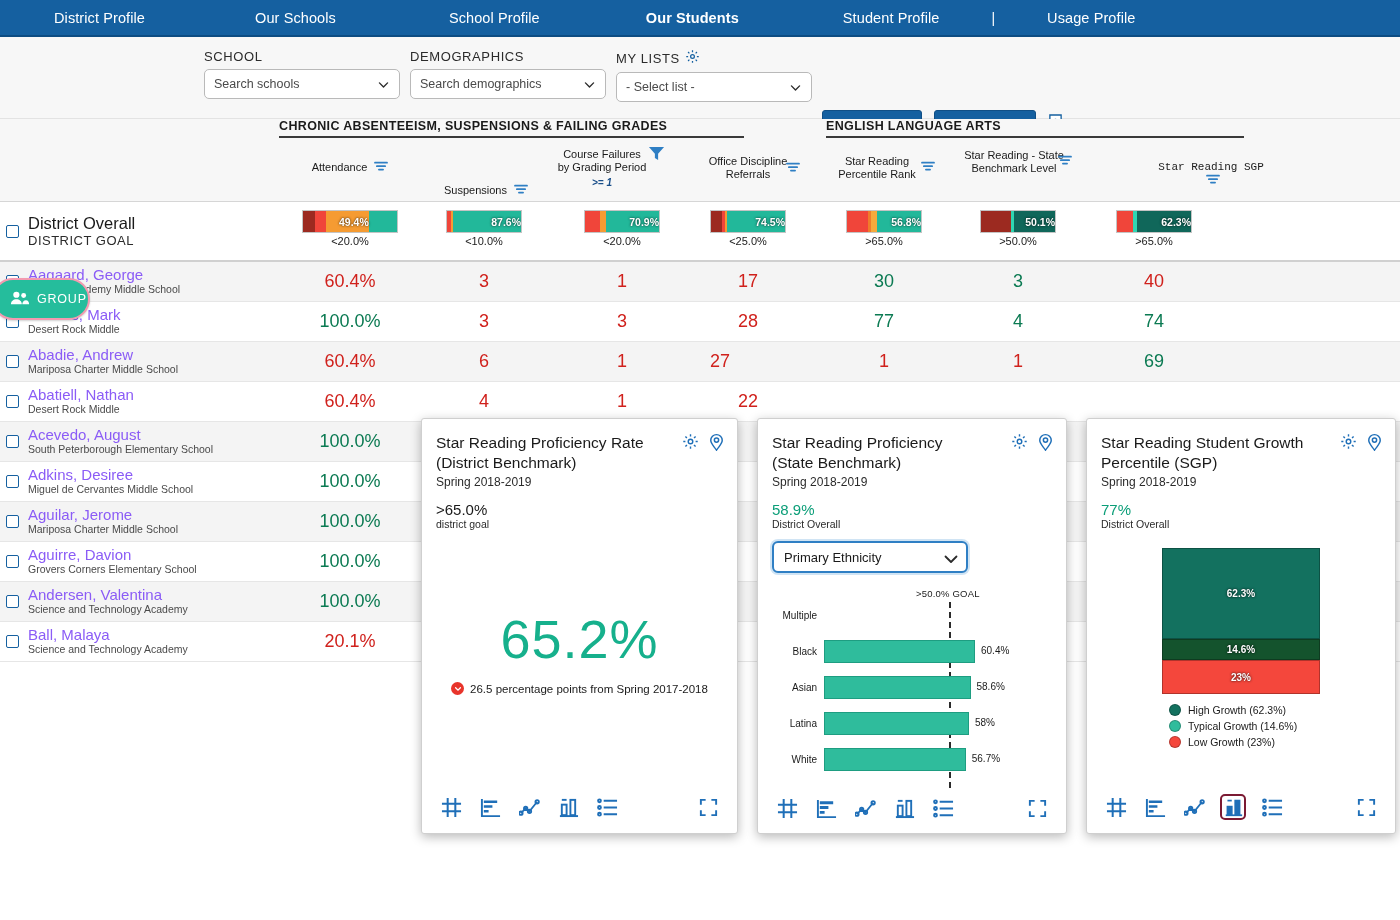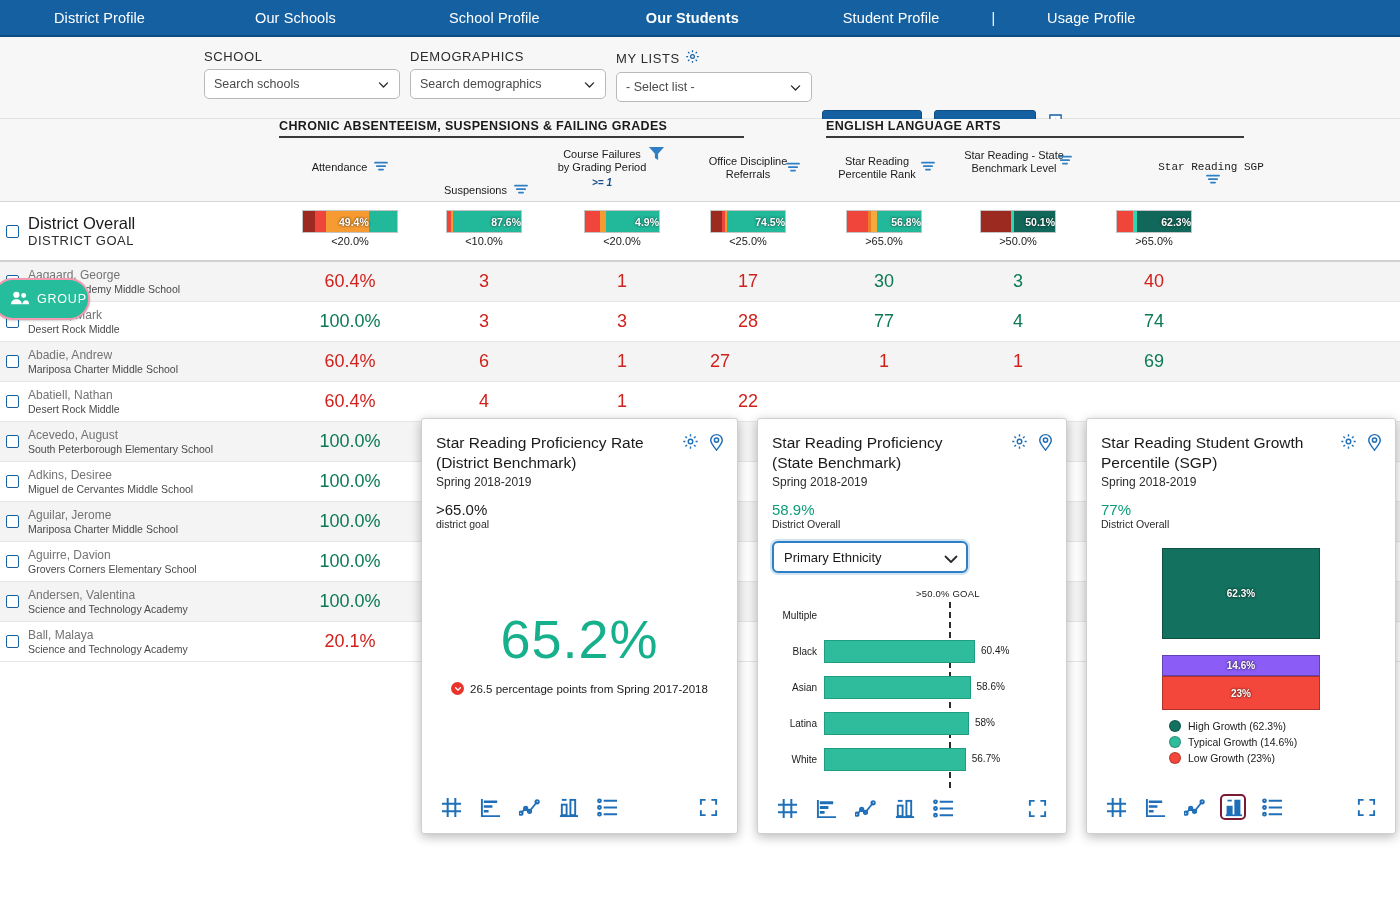--- a/index.html
+++ b/index.html
@@ -83,21 +83,21 @@
   .row { position:relative; display:flex; align-items:center; border-bottom:1px solid #e6e6e6; }
   .row.alt { background:#f4f4f4; }
   .row.white { background:#ffffff; }
   #district-row { height:60px; background:#ffffff; border-bottom:2px solid #d0d0d0; }
   .student-row { height:40px; }
   .cb {
     width:13px; height:13px; border:1.5px solid #1560a0; border-radius:2px;
     background:#fff; margin:0 9px 0 6px; flex:none; cursor:pointer;
   }
   .namecell { width:265px; flex:none; }
-  .sname { font-size:12px; color:#737373; line-height:16px; }
+  .sname { font-size:15px; color:#8b5cf6; line-height:16px; }
   .sschool { font-size:10.5px; color:#4a4a4a; line-height:13px; }
   .dname { font-size:16.5px; color:#1a1a1a; line-height:19px; }
   .dgoal { font-size:13px; color:#2b2b2b; letter-spacing:.5px; line-height:15px; }
   .metric {
     position:absolute; text-align:center; font-size:18px;
   }
   .metric.red { color:#d0211c; }
   .metric.green { color:#0b7a52; }
 
   
@@ -371,21 +371,21 @@
             <div class="mini-seg" style="width: 92%; background: rgb(34, 184, 154);"></div>
             <div class="mini-val" style="left: 8%; width: 92%;">87.6%</div>
           </div>
           <div class="mini-goal">&lt;10.0%</div>
         </div>
         <div class="mini-wrap" style="left: 584px; top: 8px; width: 76px;">
           <div class="mini-bar">
             <div class="mini-seg" style="width: 20%; background: rgb(240, 69, 58);"></div>
             <div class="mini-seg" style="width: 8%; background: rgb(245, 155, 50);"></div>
             <div class="mini-seg" style="width: 72%; background: rgb(34, 184, 154);"></div>
-            <div class="mini-val" style="left: 28%; width: 72%;">4.9%</div>
+            <div class="mini-val" style="left: 28%; width: 72%;">70.9%</div>
           </div>
           <div class="mini-goal">&lt;20.0%</div>
         </div>
         <div class="mini-wrap" style="left: 710px; top: 8px; width: 76px;">
           <div class="mini-bar">
             <div class="mini-seg" style="width: 15%; background: rgb(156, 42, 32);"></div>
             <div class="mini-seg" style="width: 4%; background: rgb(240, 69, 58);"></div>
             <div class="mini-seg" style="width: 2%; background: rgb(245, 155, 50);"></div>
             <div class="mini-seg" style="width: 79%; background: rgb(34, 184, 154);"></div>
             <div class="mini-val" style="left: 21%; width: 79%;">74.5%</div>
@@ -738,21 +738,21 @@
           <circle cx="10" cy="8.6" r="2.6"></circle>
         </svg>
       </span>
     </div>
   </div>
   <div class="card-body">
     <div class="bigstat">77%</div>
     <div class="bigstat-lbl">District Overall</div>
     <div class="vstack" id="vstack" style="width: 158px; margin-top: 18px;">
         <div class="vseg" style="height: 90.958px; background: rgb(19, 113, 95); border: 1px solid rgba(0, 0, 0, 0.28);">62.3%</div>
-        <div class="vseg" style="height: 21.316px; background: #8b5cf6; border: 1px solid rgba(0, 0, 0, 0.28); margin-top: 16px;">14.6%</div>
+        <div class="vseg" style="height: 21.316px; background: #14532d; border: 1px solid rgba(0, 0, 0, 0.28);">14.6%</div>
         <div class="vseg" style="height: 33.58px; background: rgb(244, 71, 60); border: 1px solid rgba(0, 0, 0, 0.28);">23%</div>
       </div>
     <div class="legend" id="sgp-legend">
         <div class="lg-item">
           <span class="lg-dot" style="background: rgb(19, 113, 95);"></span>
           <span>High Growth (62.3%)</span>
         </div>
         <div class="lg-item">
           <span class="lg-dot" style="background: rgb(47, 188, 156);"></span>
           <span>Typical Growth (14.6%)</span>

